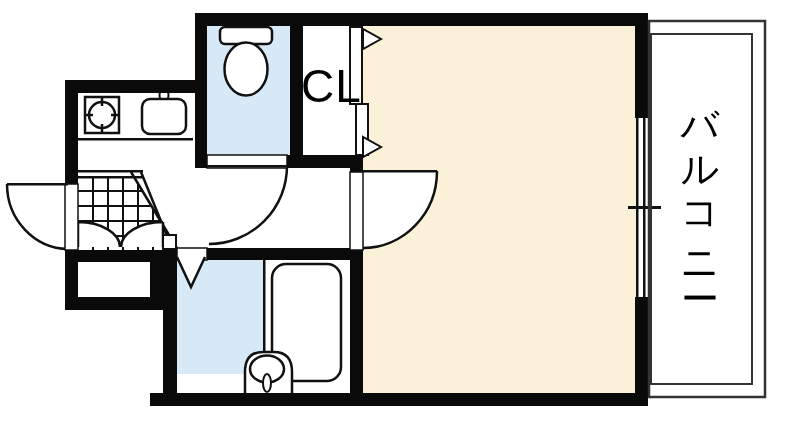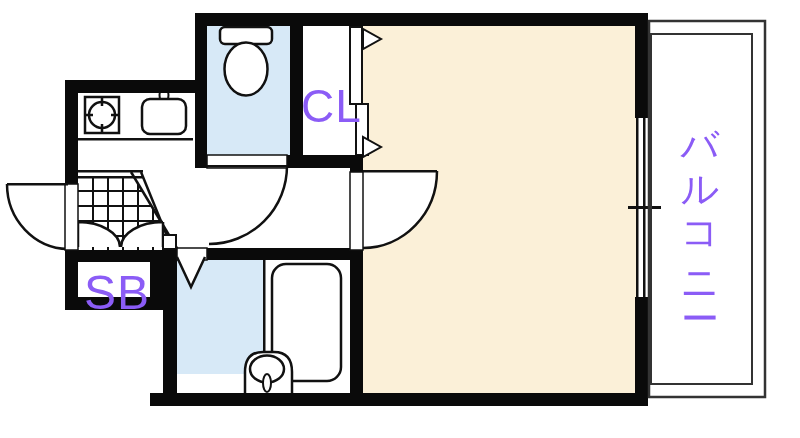--- a/index.html
+++ b/index.html
@@ -1,19 +1,19 @@
 <!DOCTYPE html>
 <html><head>
 <meta charset="utf-8">
 <style>
   html,body{margin:0;padding:0;background:#fff;}
   #canvas{position:relative;width:800px;height:438px;background:#fff;overflow:hidden;
           font-family:"Liberation Sans",sans-serif;}
   svg{position:absolute;left:0;top:0;}
-  .label{position:absolute;color:#8b5cf6;line-height:1;white-space:nowrap;margin-top:20px;}
+  .label{position:absolute;color:#000000;line-height:1;white-space:nowrap;}
   .label-cl{left:301px;top:63px;font-size:46px;letter-spacing:1px;}
   .label-sb{left:84px;top:249px;font-size:48px;letter-spacing:1px;}
   .label-main{left:428px;top:184px;font-size:40px;letter-spacing:0px;}
   .label-balcony{left:681px;top:82px;font-size:38px;letter-spacing:6px;
                  writing-mode:vertical-rl;text-orientation:mixed;}
 </style>
 </head>
 <body>
 
 <div id="canvas">
@@ -123,15 +123,14 @@
     <rect x="628" y="206" width="33" height="3"></rect>
   </g>
 
   <g fill="none" stroke="#333">
     <rect x="649" y="21" width="116" height="376" stroke-width="2.5"></rect>
     <rect x="651" y="34" width="101" height="350" stroke-width="2"></rect>
   </g>
 </svg>
 
   <div class="label label-cl">CL</div>
-  <div class="label label-sb">SB</div>
   <div class="label label-balcony">バルコニー</div>
 </div>
 
 </body></html>

